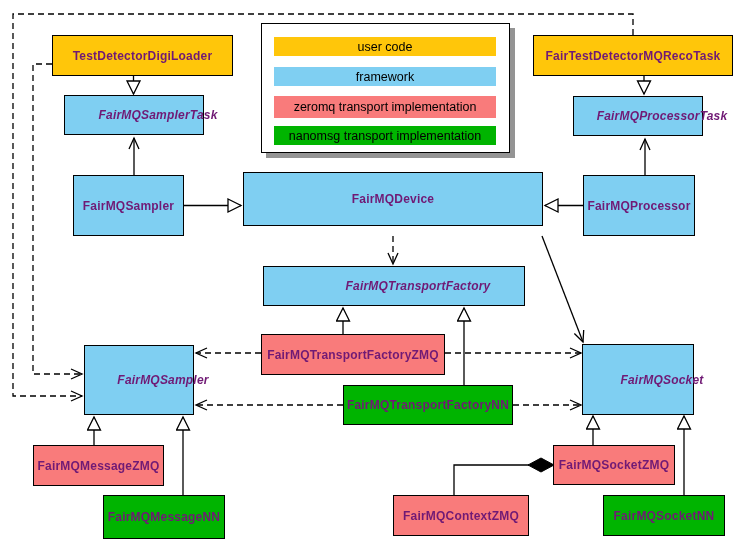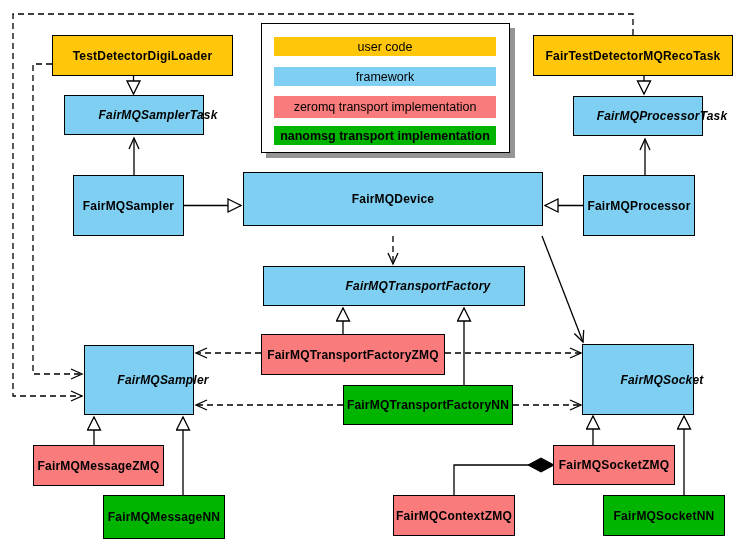--- a/index.html
+++ b/index.html
@@ -4,27 +4,27 @@
 <style>
   html,body{margin:0;padding:0;background:#ffffff;}
   #stage{
     position:relative;width:748px;height:549px;background:#ffffff;overflow:hidden;
     font-family:"Liberation Sans","DejaVu Sans",sans-serif;
   }
   #wires{position:absolute;left:0;top:0;width:748px;height:549px;z-index:0;}
   .node{
     position:absolute;z-index:2;border:1.4px solid #000;box-sizing:border-box;
     display:flex;align-items:center;justify-content:center;text-align:center;
-    font-weight:bold;font-size:12px;color:#000000;letter-spacing:.2px;white-space:nowrap;
+    font-weight:bold;font-size:12px;color:#701a75;letter-spacing:.2px;white-space:nowrap;
   }
   .abstract{font-style:italic;padding-left:48px;}
   .cat-user{background:#ffc60a;}
   .cat-fw{background:#7fcff2;}
   .cat-zmq{background:#f97b7b;}
-  .cat-nn{background:#00b400;font-weight:bold;}
+  .cat-nn{background:#00b400;}
   #legend{
     position:absolute;left:261px;top:23px;width:249px;height:130px;z-index:2;
     background:#ffffff;border:1.4px solid #000;box-sizing:border-box;
     box-shadow:5px 5px 0 #949494;
   }
   .legend-bar{
     position:absolute;left:12px;width:222px;height:19px;
     display:flex;align-items:center;justify-content:center;
     font-size:12.5px;color:#000000;white-space:nowrap;
   }
@@ -98,15 +98,15 @@
   <div class="node cat-nn" style="left:343px;top:385px;width:170px;height:40px">FairMQTransportFactoryNN</div>
 
   <div class="node cat-fw abstract" style="left:84px;top:345px;width:110px;height:70px">FairMQSampler</div>
   <div class="node cat-fw abstract" style="left:582px;top:344px;width:112px;height:71px">FairMQSocket</div>
 
   <div class="node cat-zmq" style="left:33px;top:445px;width:131px;height:41px">FairMQMessageZMQ</div>
   <div class="node cat-nn" style="left:103px;top:495px;width:122px;height:44px">FairMQMessageNN</div>
 
   <div class="node cat-zmq" style="left:553px;top:445px;width:122px;height:40px">FairMQSocketZMQ</div>
   <div class="node cat-nn" style="left:603px;top:495px;width:122px;height:41px">FairMQSocketNN</div>
-  <div class="node cat-zmq" style="left:393px;top:495px;width:122px;height:41px">FairMQContextZMQ</div>
+  <div class="node cat-zmq" style="left:393px;top:495px;width:136px;height:41px">FairMQContextZMQ</div>
 
 </div>
 
 </body></html>

